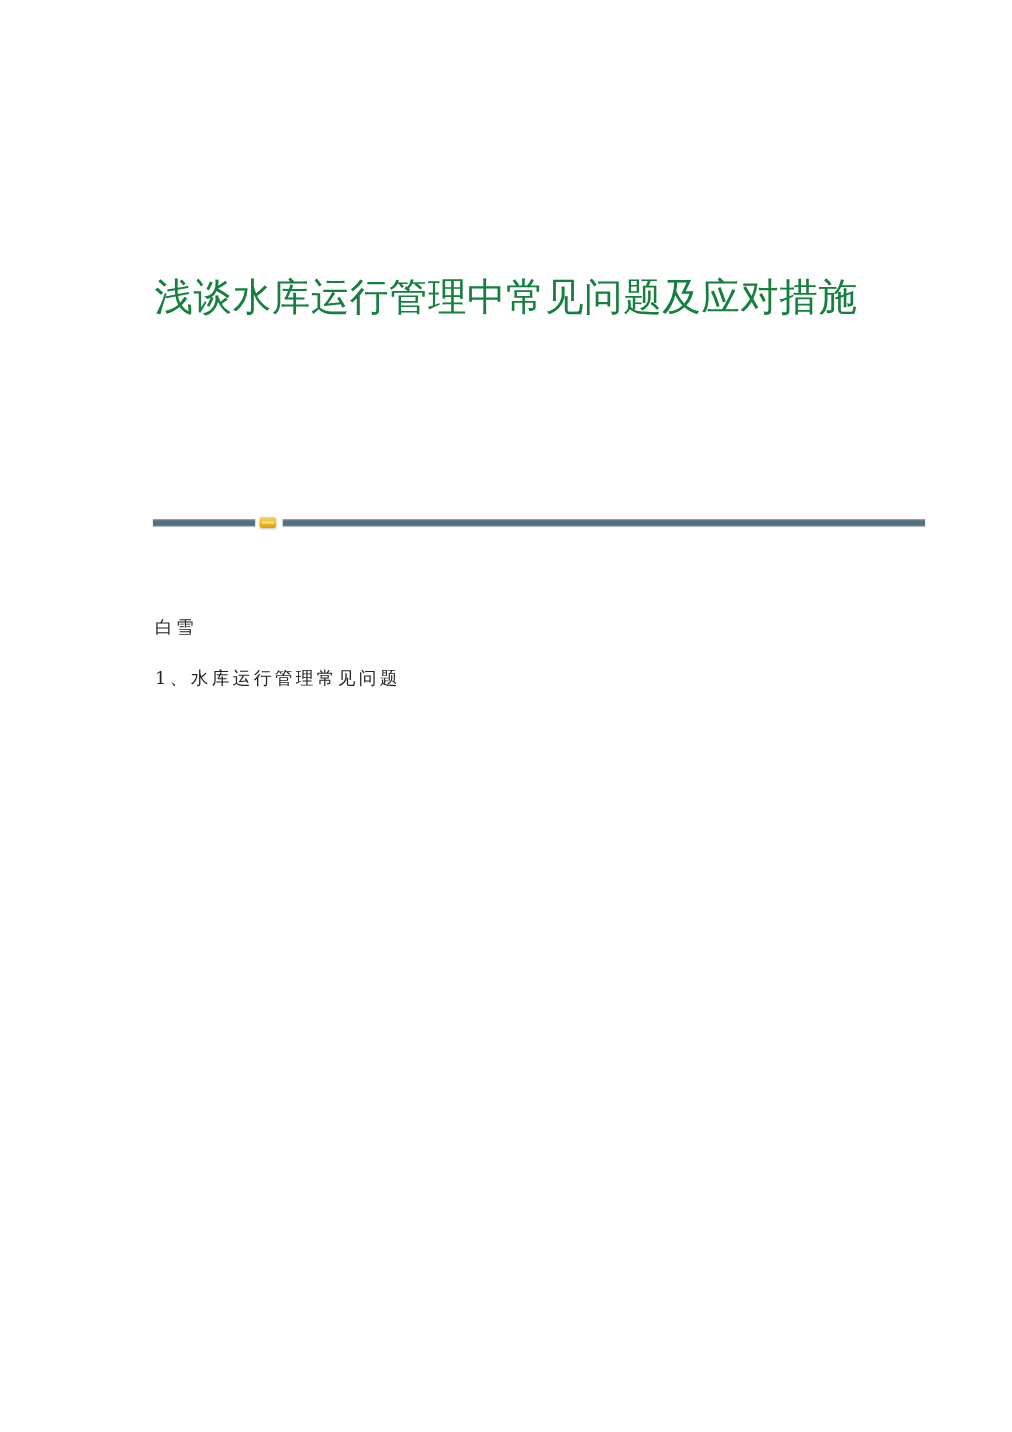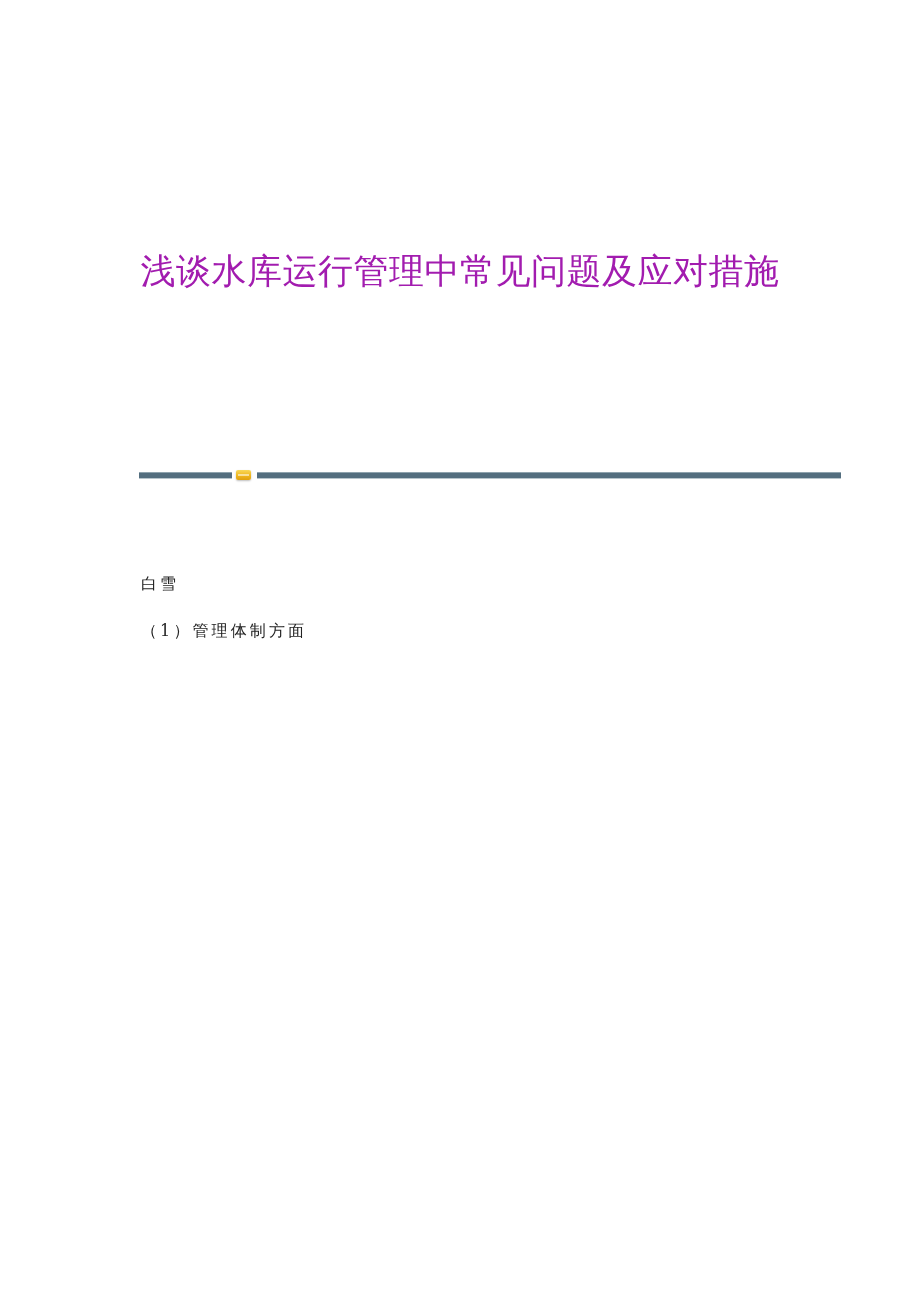--- a/index.html
+++ b/index.html
@@ -20,21 +20,21 @@
       left: 140px;
       width: 640px;
       top: 216px;
       margin: 0;
       font-family: "DejaVu Sans", "Liberation Sans", sans-serif;
       font-weight: normal;
       font-size: 35px;
       line-height: 110px;
       letter-spacing: 0.5px;
       text-align: center;
-      color: #a21caf;
+      color: #15803d;
     }
     .divider {
       position: absolute;
       top: 471px;
       left: 139px;
       width: 702px;
       height: 10px;
     }
     .divider .bar-left {
       position: absolute;
@@ -73,21 +73,21 @@
       position: absolute;
       left: 2px;
       right: 2px;
       top: 4px;
       height: 2px;
       background: rgba(255,255,255,0.55);
     }
     .content {
       position: absolute;
       left: 141px;
-      top: 560px;
+      top: 546px;
       width: 630px;
     }
     .para {
       margin: 0;
       font-size: 16px;
       line-height: 47px;
       letter-spacing: 3.1px;
       color: #222222;
       text-align: justify;
     }
@@ -99,14 +99,14 @@
 <h1 class="page-title">浅谈水库运行管理中常见问题及应对措施</h1>
 
 <div class="divider">
   <div class="bar-left"></div>
   <div class="gem"></div>
   <div class="bar-right"></div>
 </div>
 
 <div class="content">
   <p class="para author">白雪</p>
-  <p class="para">（1）管理体制方面</p>
+  <p class="para">1、水库运行管理常见问题</p>
 </div>
 
 </body></html>

